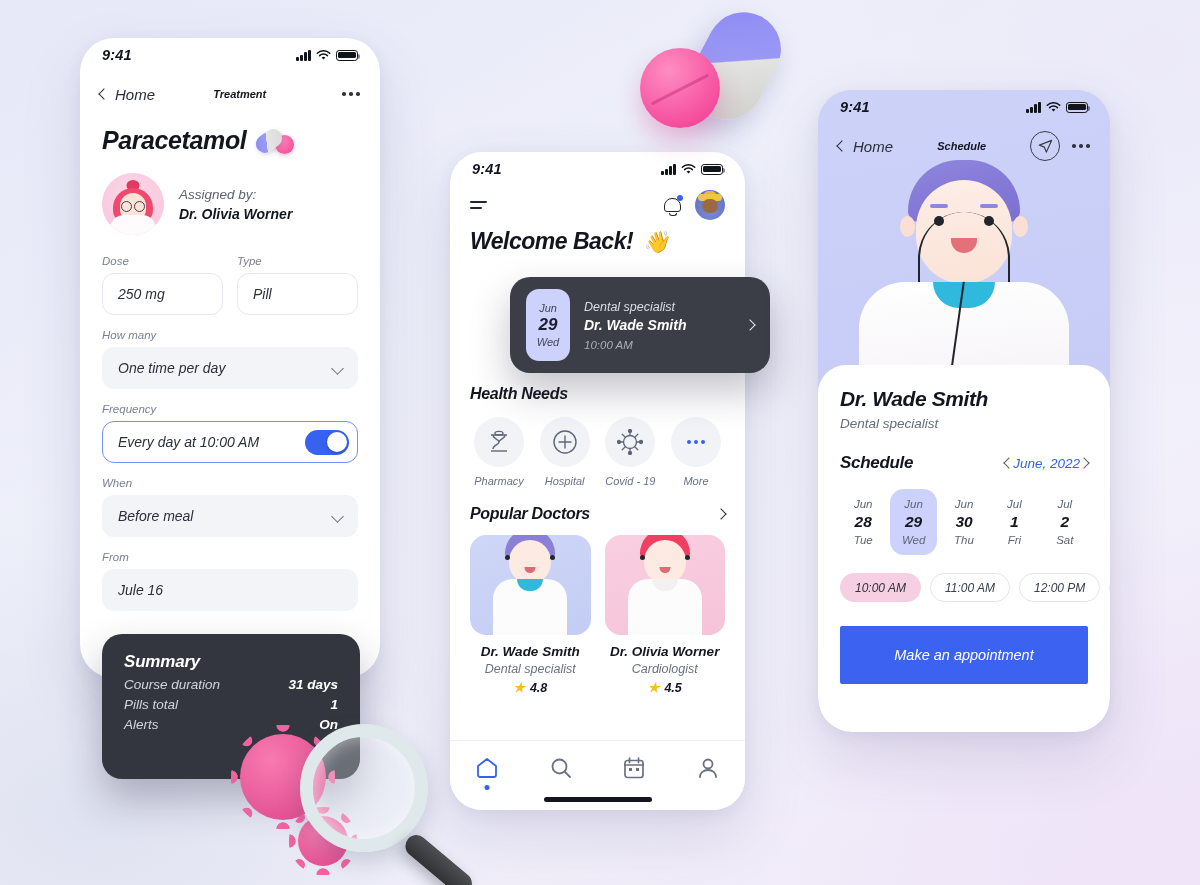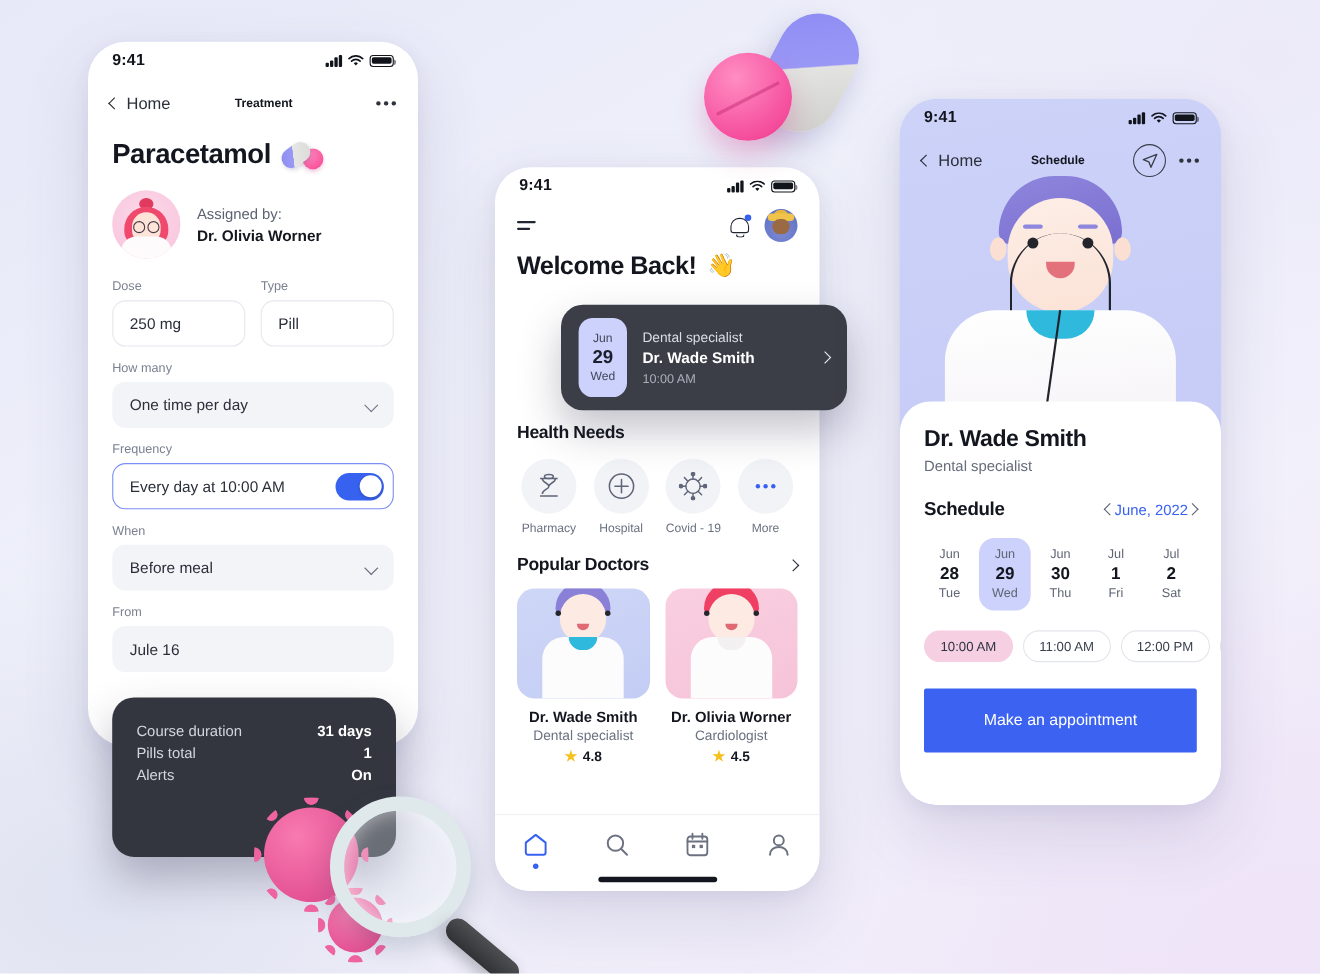--- a/index.html
+++ b/index.html
@@ -6,21 +6,21 @@
   html,body { width:1200px; height:885px; overflow:hidden; }
   body {
     font-family:"Liberation Sans", sans-serif;
     background:
       radial-gradient(ellipse 700px 500px at 8% 92%, #dfe2f0 0%, rgba(223,226,240,0) 60%),
       radial-gradient(ellipse 600px 520px at 95% 95%, #efe4f8 0%, rgba(239,228,248,0) 62%),
       radial-gradient(ellipse 700px 600px at 96% 6%, #eceaf9 0%, rgba(236,234,249,0) 60%),
       linear-gradient(150deg,#e7e8f8 0%, #eef0fa 38%, #f2f0fb 70%, #efe7f7 100%);
     position:relative;
   }
-  .stage { position:absolute; inset:0; }
+  .stage { position:absolute; inset:0;font-style:italic; }
 
   
   .phone {
     position:absolute;
     background:#fff;
     border-radius:34px;
     box-shadow:0 26px 60px rgba(80,80,130,.16), 0 4px 16px rgba(80,80,130,.08);
     overflow:hidden;
   }
   .statusbar {
@@ -331,20 +331,21 @@
       <div class="row2 grp">
         <div>
           <div class="fld-label">From</div>
           <div class="field grey" style="justify-content:flex-start">Jule 16</div>
         </div>
       </div>
     </div>
   </div>
 
   <div id="summary-card">
+    <div class="sum-title">Summary</div>
     <div class="sum-row">
       <span class="sum-k">Course duration</span>
       <span class="sum-v">31 days</span>
     </div>
     <div class="sum-row">
       <span class="sum-k">Pills total</span>
       <span class="sum-v">1</span>
     </div>
     <div class="sum-row">
       <span class="sum-k">Alerts</span>

